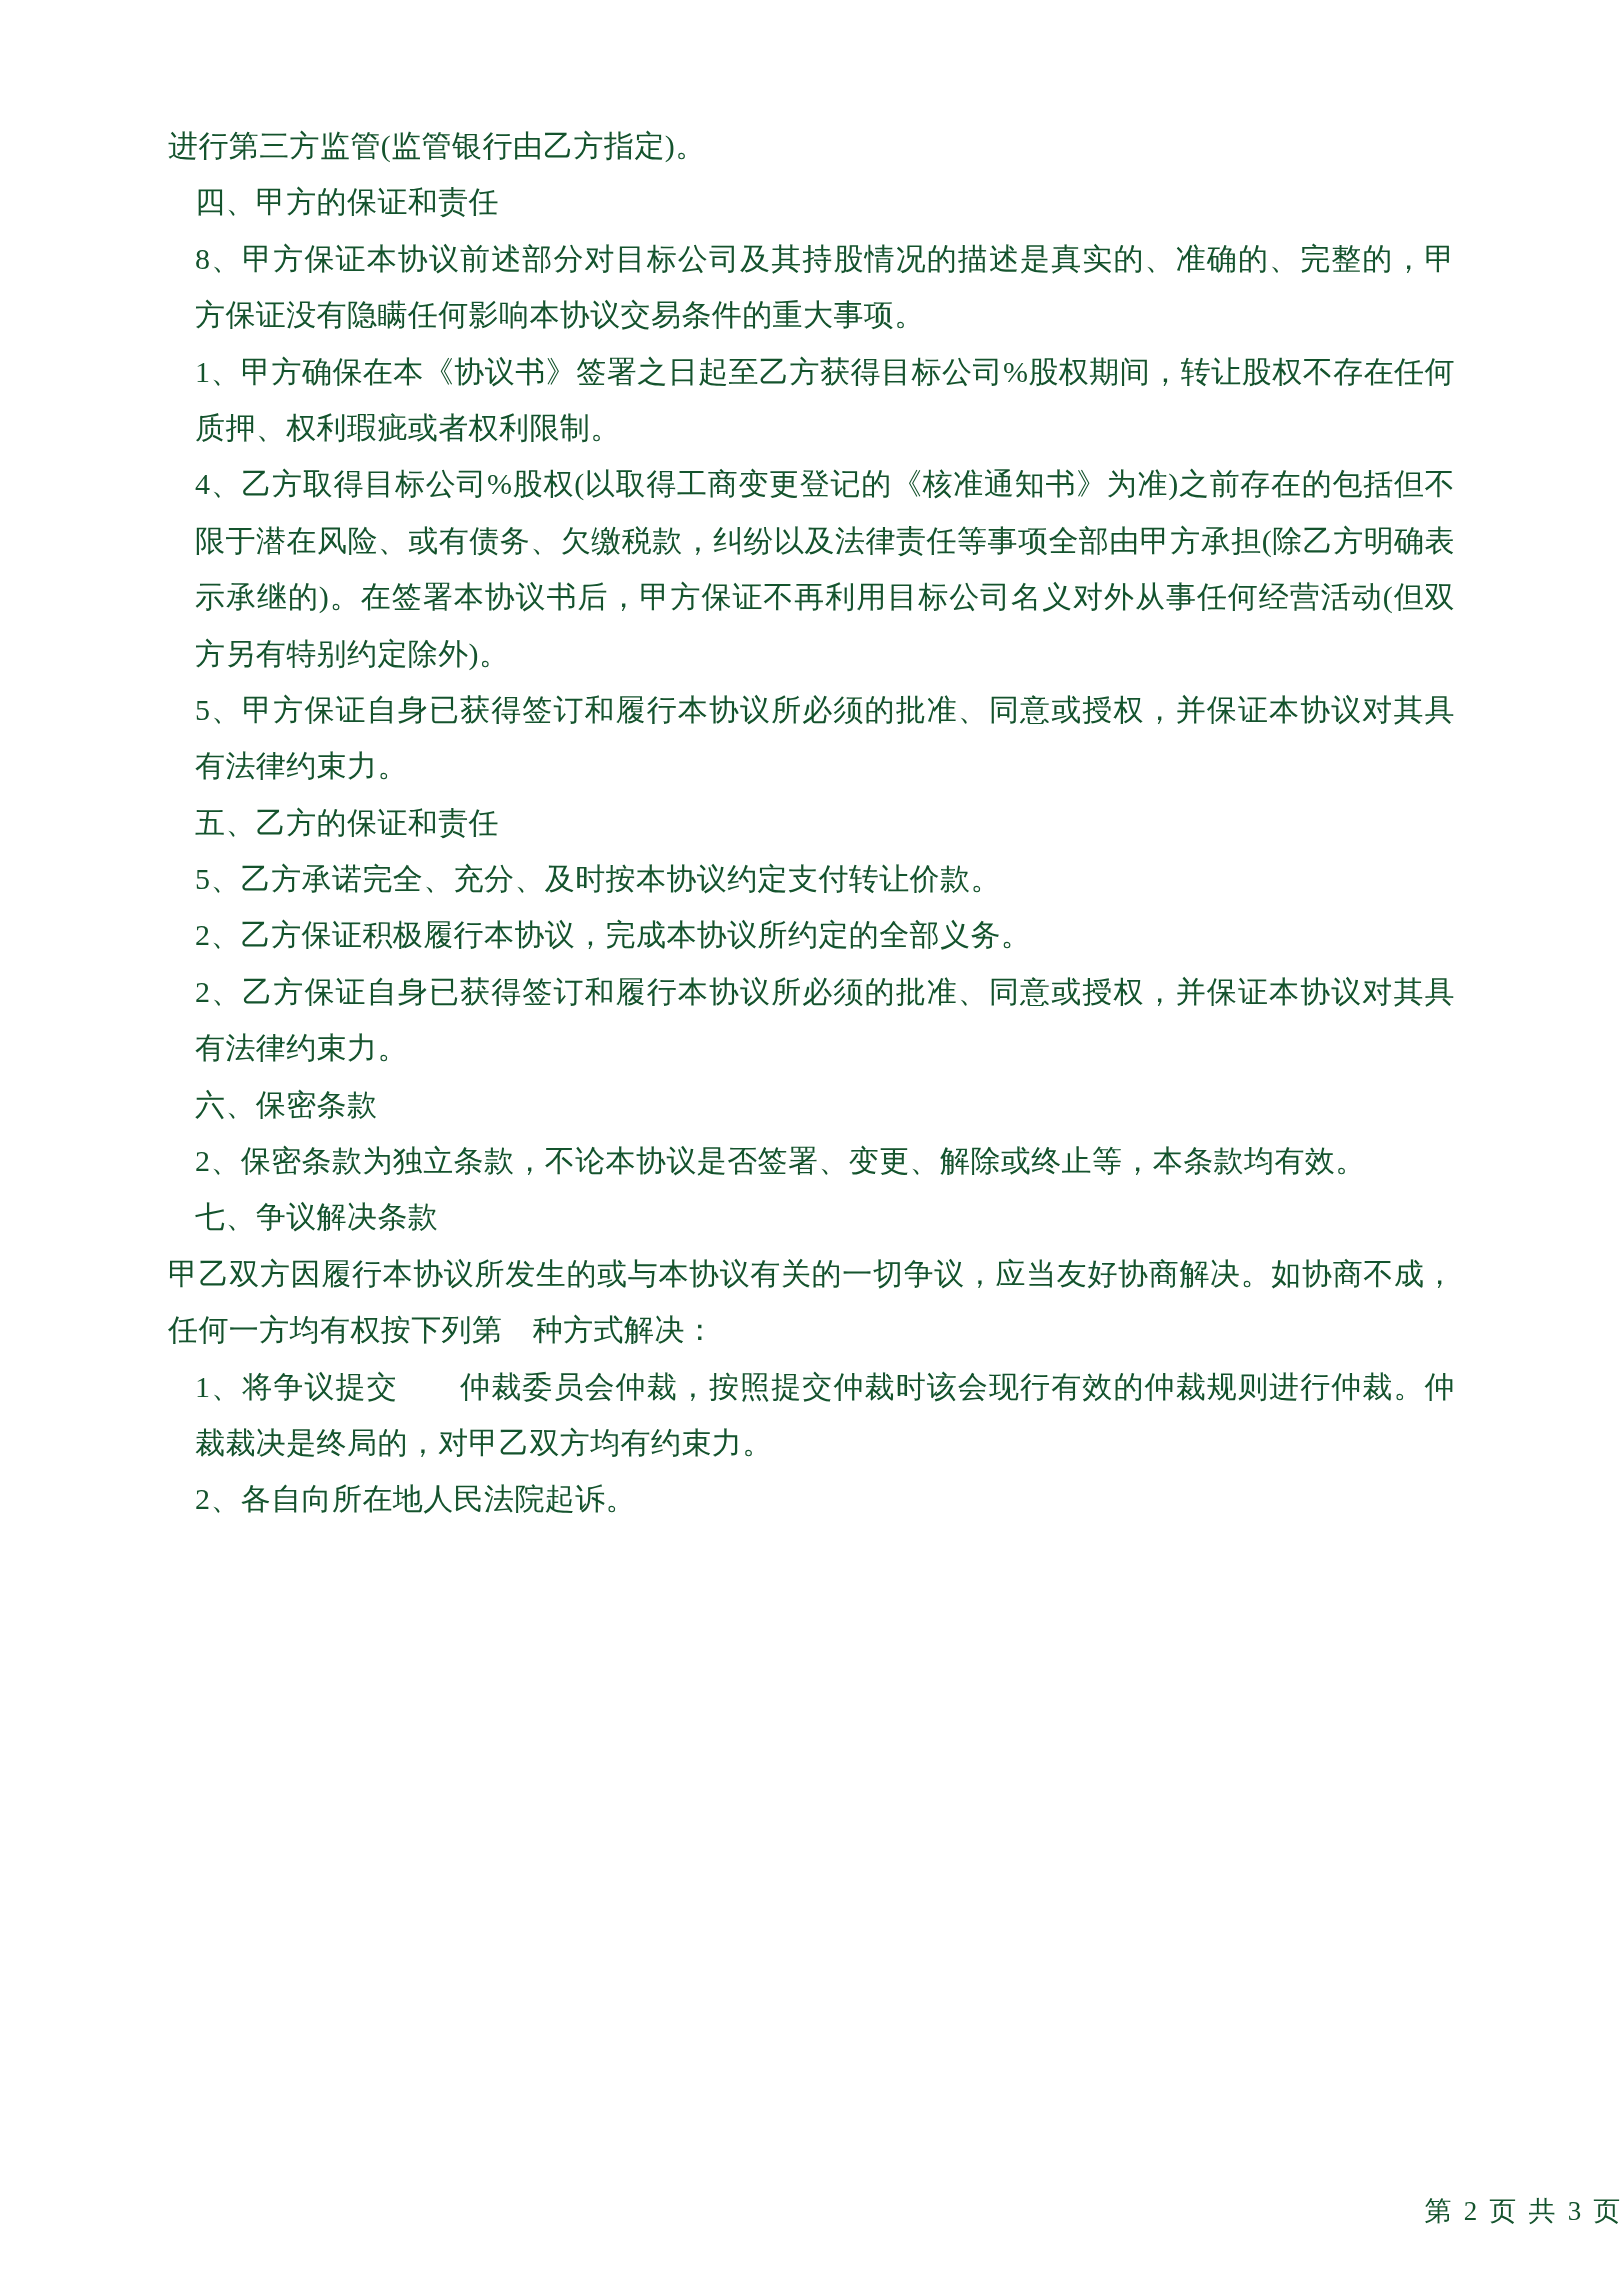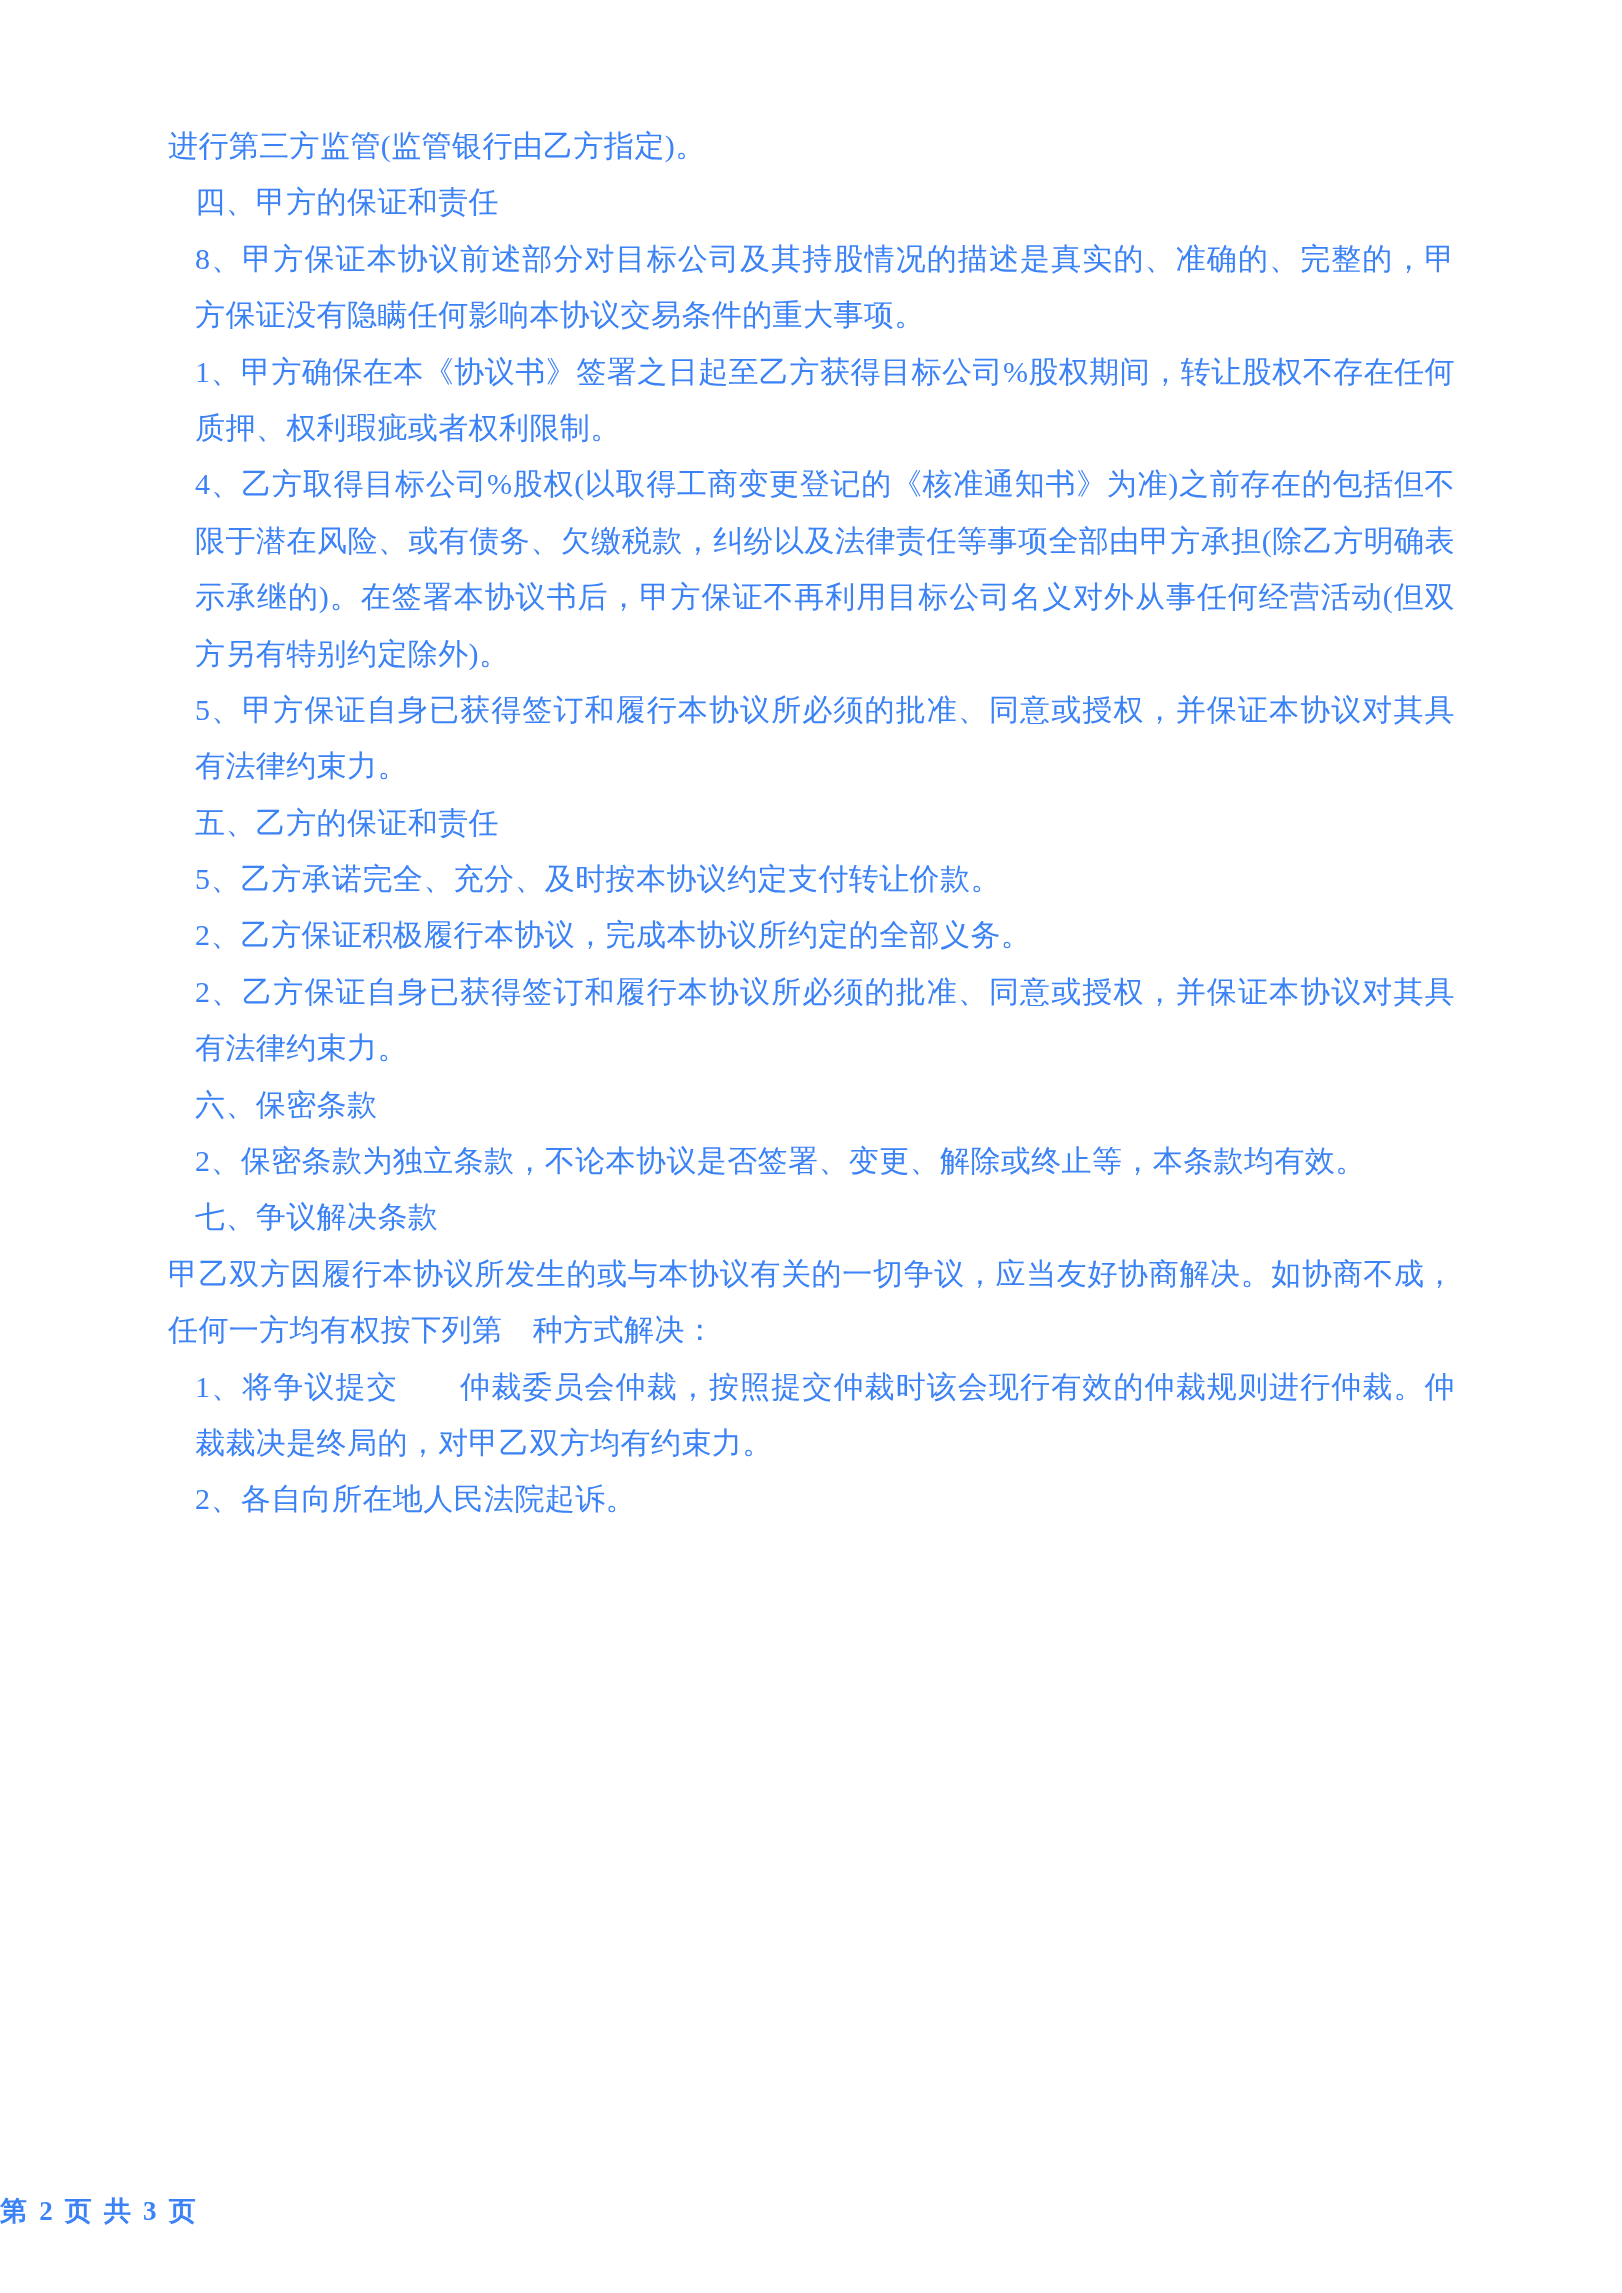--- a/index.html
+++ b/index.html
@@ -8,21 +8,21 @@
     background: #ffffff;
   }
   .page {
     position: relative;
     width: 1623px;
     height: 2294px;
     background: #ffffff;
     box-sizing: border-box;
     padding: 118px 168px 0 168px;
     font-family: "Liberation Serif", "DejaVu Serif", serif;
-    color: #3b82f6;
+    color: #14532d;
     overflow: hidden;
   }
   .body-text {
     font-size: 30px;
     line-height: 1.88;
     text-align: justify;
     letter-spacing: 0.4px;
   }
   .para {
     margin: 0;
@@ -33,23 +33,23 @@
     padding-left: 27px;
   }
   .para.noindent {
     padding-left: 0;
   }
   .footer {
     position: absolute;
     left: 0;
     right: 0;
     bottom: 65px;
-    text-align: left;
+    text-align: right;
     font-size: 27px;
-    font-weight: bold;
+    font-weight: normal;
     letter-spacing: 2.7px;
     font-family: "Liberation Serif", "DejaVu Serif", serif;
   }
 </style>
 </head>
 <body>
 
 <div class="page">
   <div class="body-text">
     <p class="para noindent">进行第三方监管(监管银行由乙方指定)。</p>

